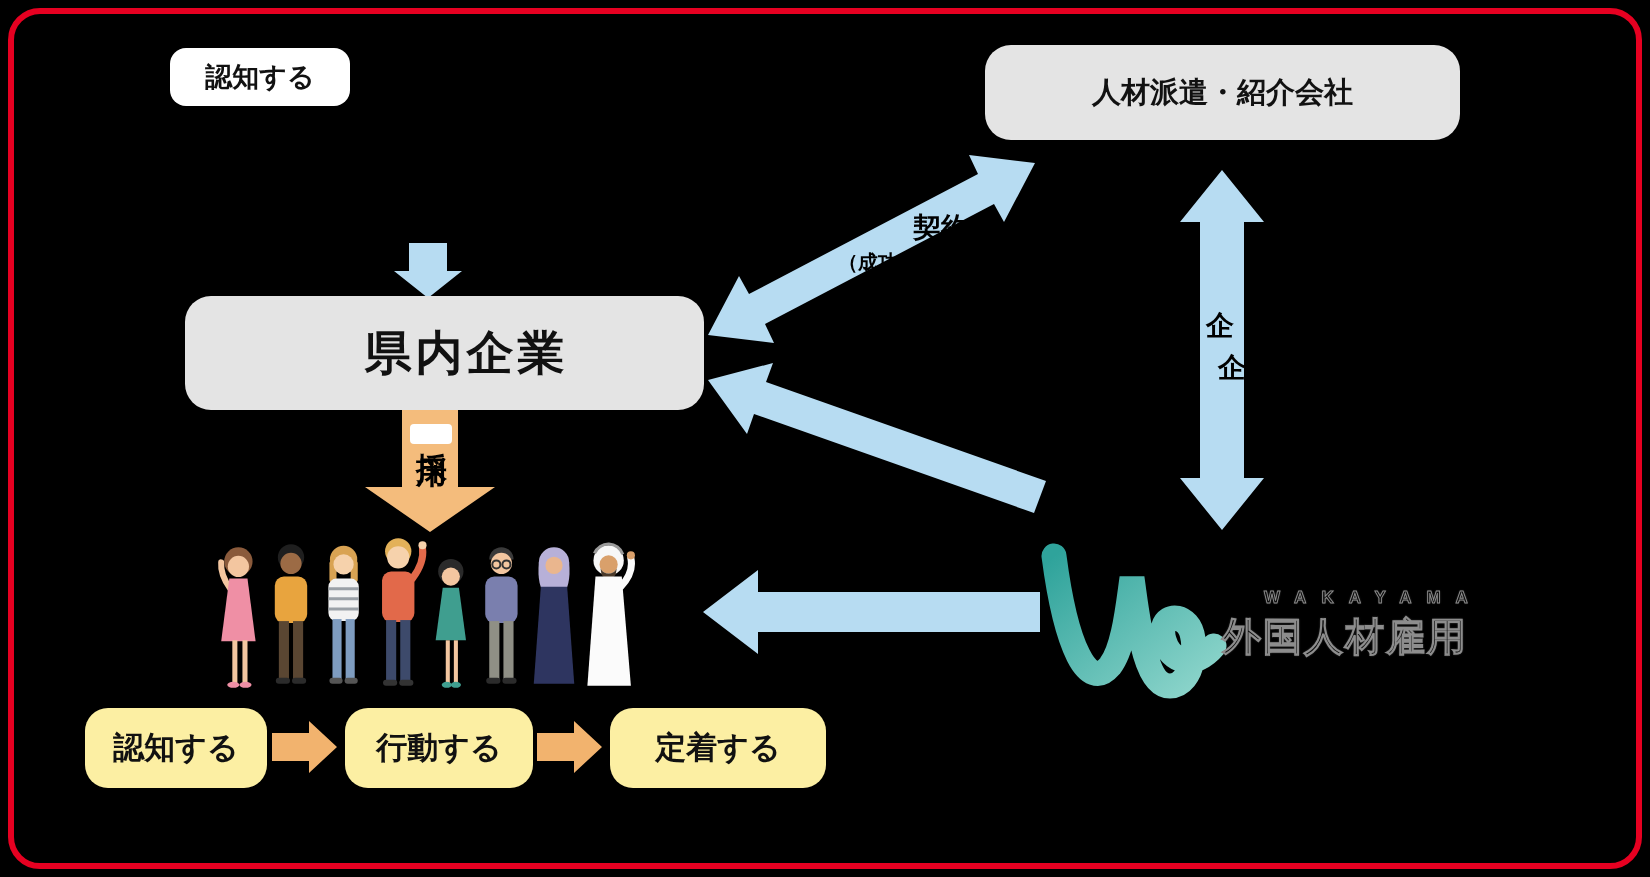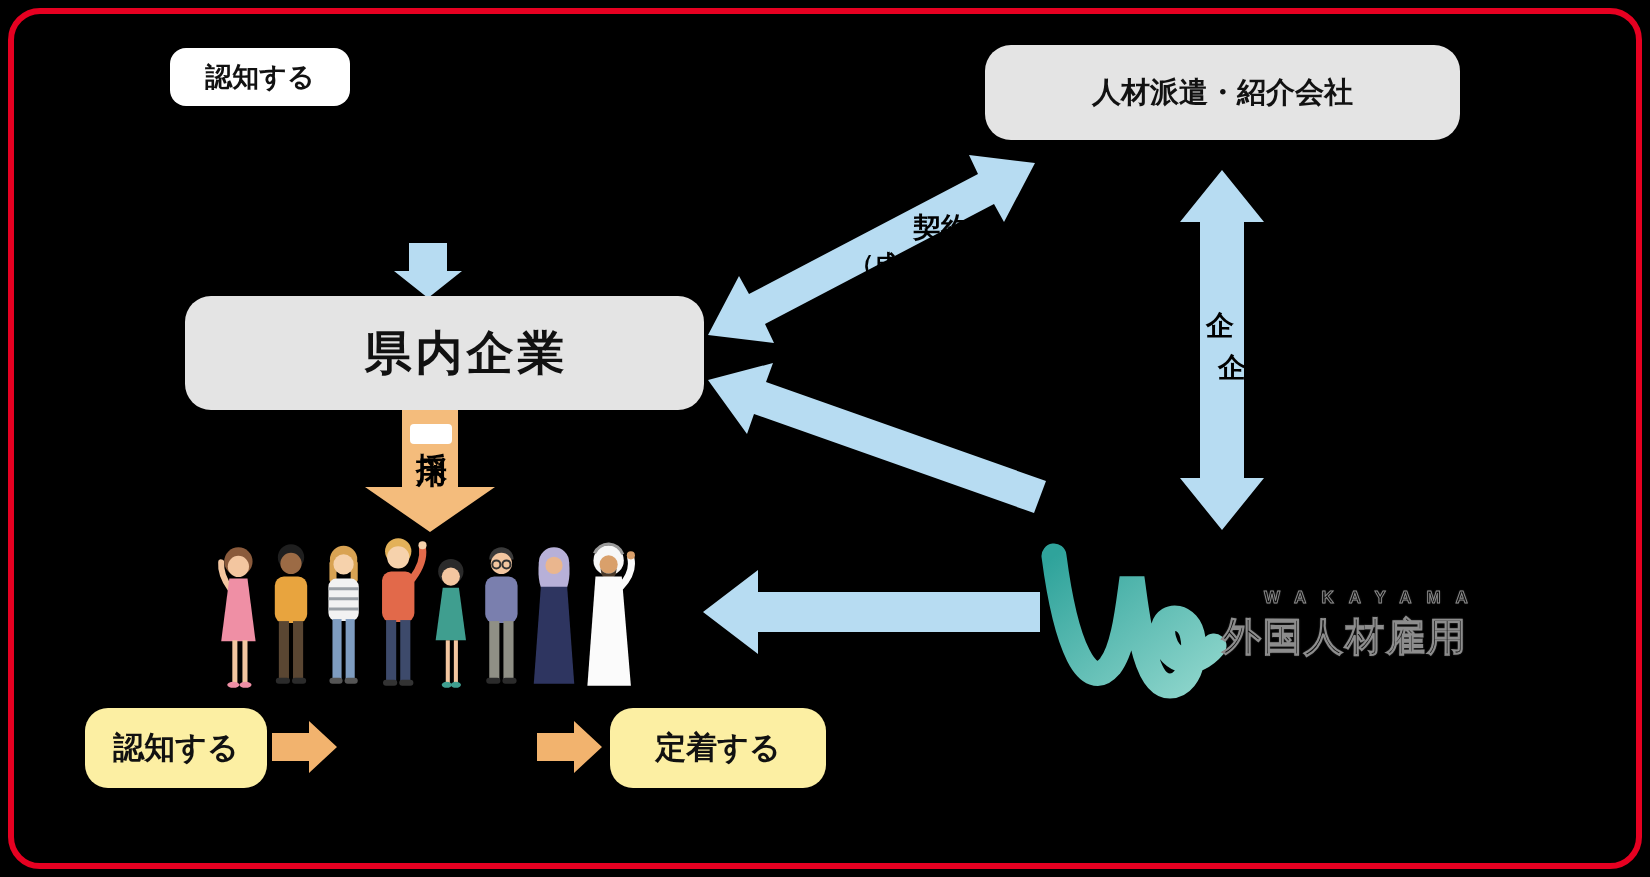--- a/index.html
+++ b/index.html
@@ -33,21 +33,21 @@
   #step-box-2{left:345px;width:188px;}
   #step-box-3{left:610px;width:216px;}
 
   .arrows{position:absolute;left:0;top:0;}
 
   .frag{
     position:absolute;font-weight:bold;color:#000;line-height:1;
     white-space:nowrap;
   }
   #contract-frag-1{left:913px;top:214px;font-size:28px;}
-  #contract-frag-2{left:838px;top:252px;font-size:24px;margin-left:12px;}
+  #contract-frag-2{left:838px;top:252px;font-size:20px;}
   #company-frag-1{left:1206px;top:312px;font-size:28px;}
   #company-frag-2{left:1218px;top:354px;font-size:28px;}
 
   #hire-label{
     position:absolute;left:410px;top:424px;width:42px;
     background:#ffffff;border-radius:4px;
     writing-mode:vertical-rl;text-orientation:upright;
     font-size:31px;font-weight:bold;color:#000;
     display:flex;align-items:center;justify-content:center;
     padding:4px 0;letter-spacing:6px;
@@ -91,20 +91,21 @@
   <div class="box box-gray" id="companies-box">県内企業</div>
 
   <div id="hire-label">採用</div>
 
   <div class="frag" id="contract-frag-1">契約</div>
   <div class="frag" id="contract-frag-2">（成功</div>
   <div class="frag" id="company-frag-1">企</div>
   <div class="frag" id="company-frag-2">企業</div>
 
   <div class="box box-yellow step-box" id="step-box-1">認知する</div>
+  <div class="box box-yellow step-box" id="step-box-2">行動する</div>
   <div class="box box-yellow step-box" id="step-box-3">定着する</div>
 
   <svg class="svg-abs" style="left:210px;top:526px;" width="425" height="175" viewBox="0 0 420 173">
 
     <g>
       <path d="M20,62 Q10,48 11,36" stroke="#f3c6a0" stroke-width="6" fill="none" stroke-linecap="round"></path>
       <circle cx="28" cy="35" r="14" fill="#8a5a3b"></circle>
       <circle cx="28" cy="40" r="10.5" fill="#f3c6a0"></circle>
       <path d="M19,52 h18 l8,62 h-34 z" fill="#ef8fa5"></path>
       <rect x="22" y="113" width="5" height="43" fill="#f3c6a0"></rect>

